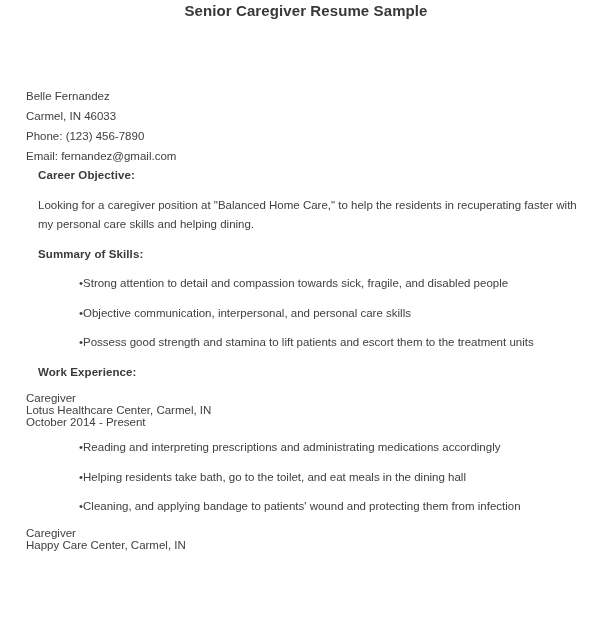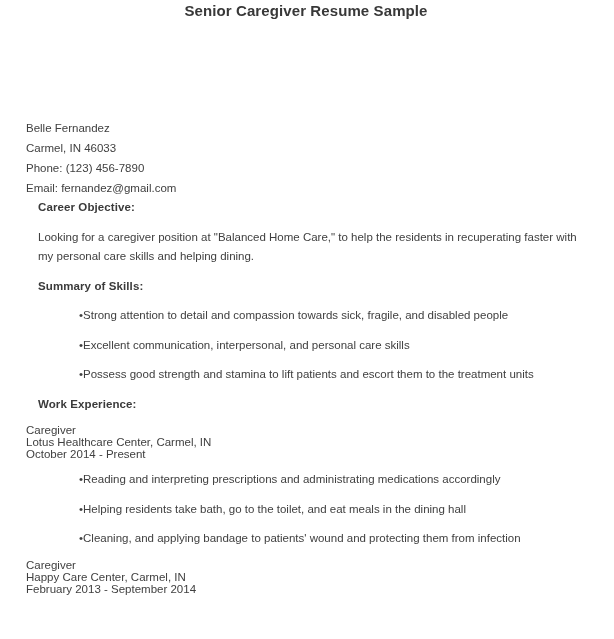--- a/index.html
+++ b/index.html
@@ -22,21 +22,21 @@
   .doc-title {
     margin: 2px 0 0 0;
     font-size: 15px;
     font-weight: 700;
     color: #383838;
     text-align: center;
     line-height: 18px;
     letter-spacing: 0.1px;
   }
   .contact-block {
-    margin-top: 98px;
+    margin-top: 66px;
   }
   .contact-line {
     line-height: 20px;
     white-space: nowrap;
   }
   p {
     margin: 0 0 10px 12px;
     line-height: 19.5px;
   }
   .section-heading {
@@ -68,37 +68,36 @@
     <div class="contact-line">Phone: (123) 456-7890</div>
     <div class="contact-line">Email: fernandez@gmail.com</div>
   </div>
 
   <p class="section-heading">Career Objective:</p>
   <p class="body-text">Looking for a caregiver position at "Balanced Home Care," to help the residents in recuperating faster with my personal care skills and helping dining.</p>
 
   <p class="section-heading">Summary of Skills:</p>
 
   <p class="bullet-item"><span class="bullet-glyph">•</span><span>Strong attention to detail and compassion towards sick, fragile, and disabled people</span></p>
-  <p class="bullet-item"><span class="bullet-glyph">•</span><span>Excellent communication, interpersonal, and personal care skills</span></p>
+  <p class="bullet-item"><span class="bullet-glyph">•</span><span>Objective communication, interpersonal, and personal care skills</span></p>
   <p class="bullet-item"><span class="bullet-glyph">•</span><span>Possess good strength and stamina to lift patients and escort them to the treatment units</span></p>
 
   <p class="section-heading">Work Experience:</p>
 
   <p class="job-block">
     </p>
     <div>Caregiver</div>
     <div>Lotus Healthcare Center, Carmel, IN</div>
     <div>October 2014 - Present</div>
   <p></p>
 
   <p class="bullet-item"><span class="bullet-glyph">•</span><span>Reading and interpreting prescriptions and administrating medications accordingly</span></p>
   <p class="bullet-item"><span class="bullet-glyph">•</span><span>Helping residents take bath, go to the toilet, and eat meals in the dining hall</span></p>
   <p class="bullet-item"><span class="bullet-glyph">•</span><span>Cleaning, and applying bandage to patients' wound and protecting them from infection</span></p>
 
   <p class="job-block">
     </p>
     <div>Caregiver</div>
     <div>Happy Care Center, Carmel, IN</div>
-    <div>February 2013 - September 2014</div>
   <p></p>
 
 
 </div>
 
 </body></html>

